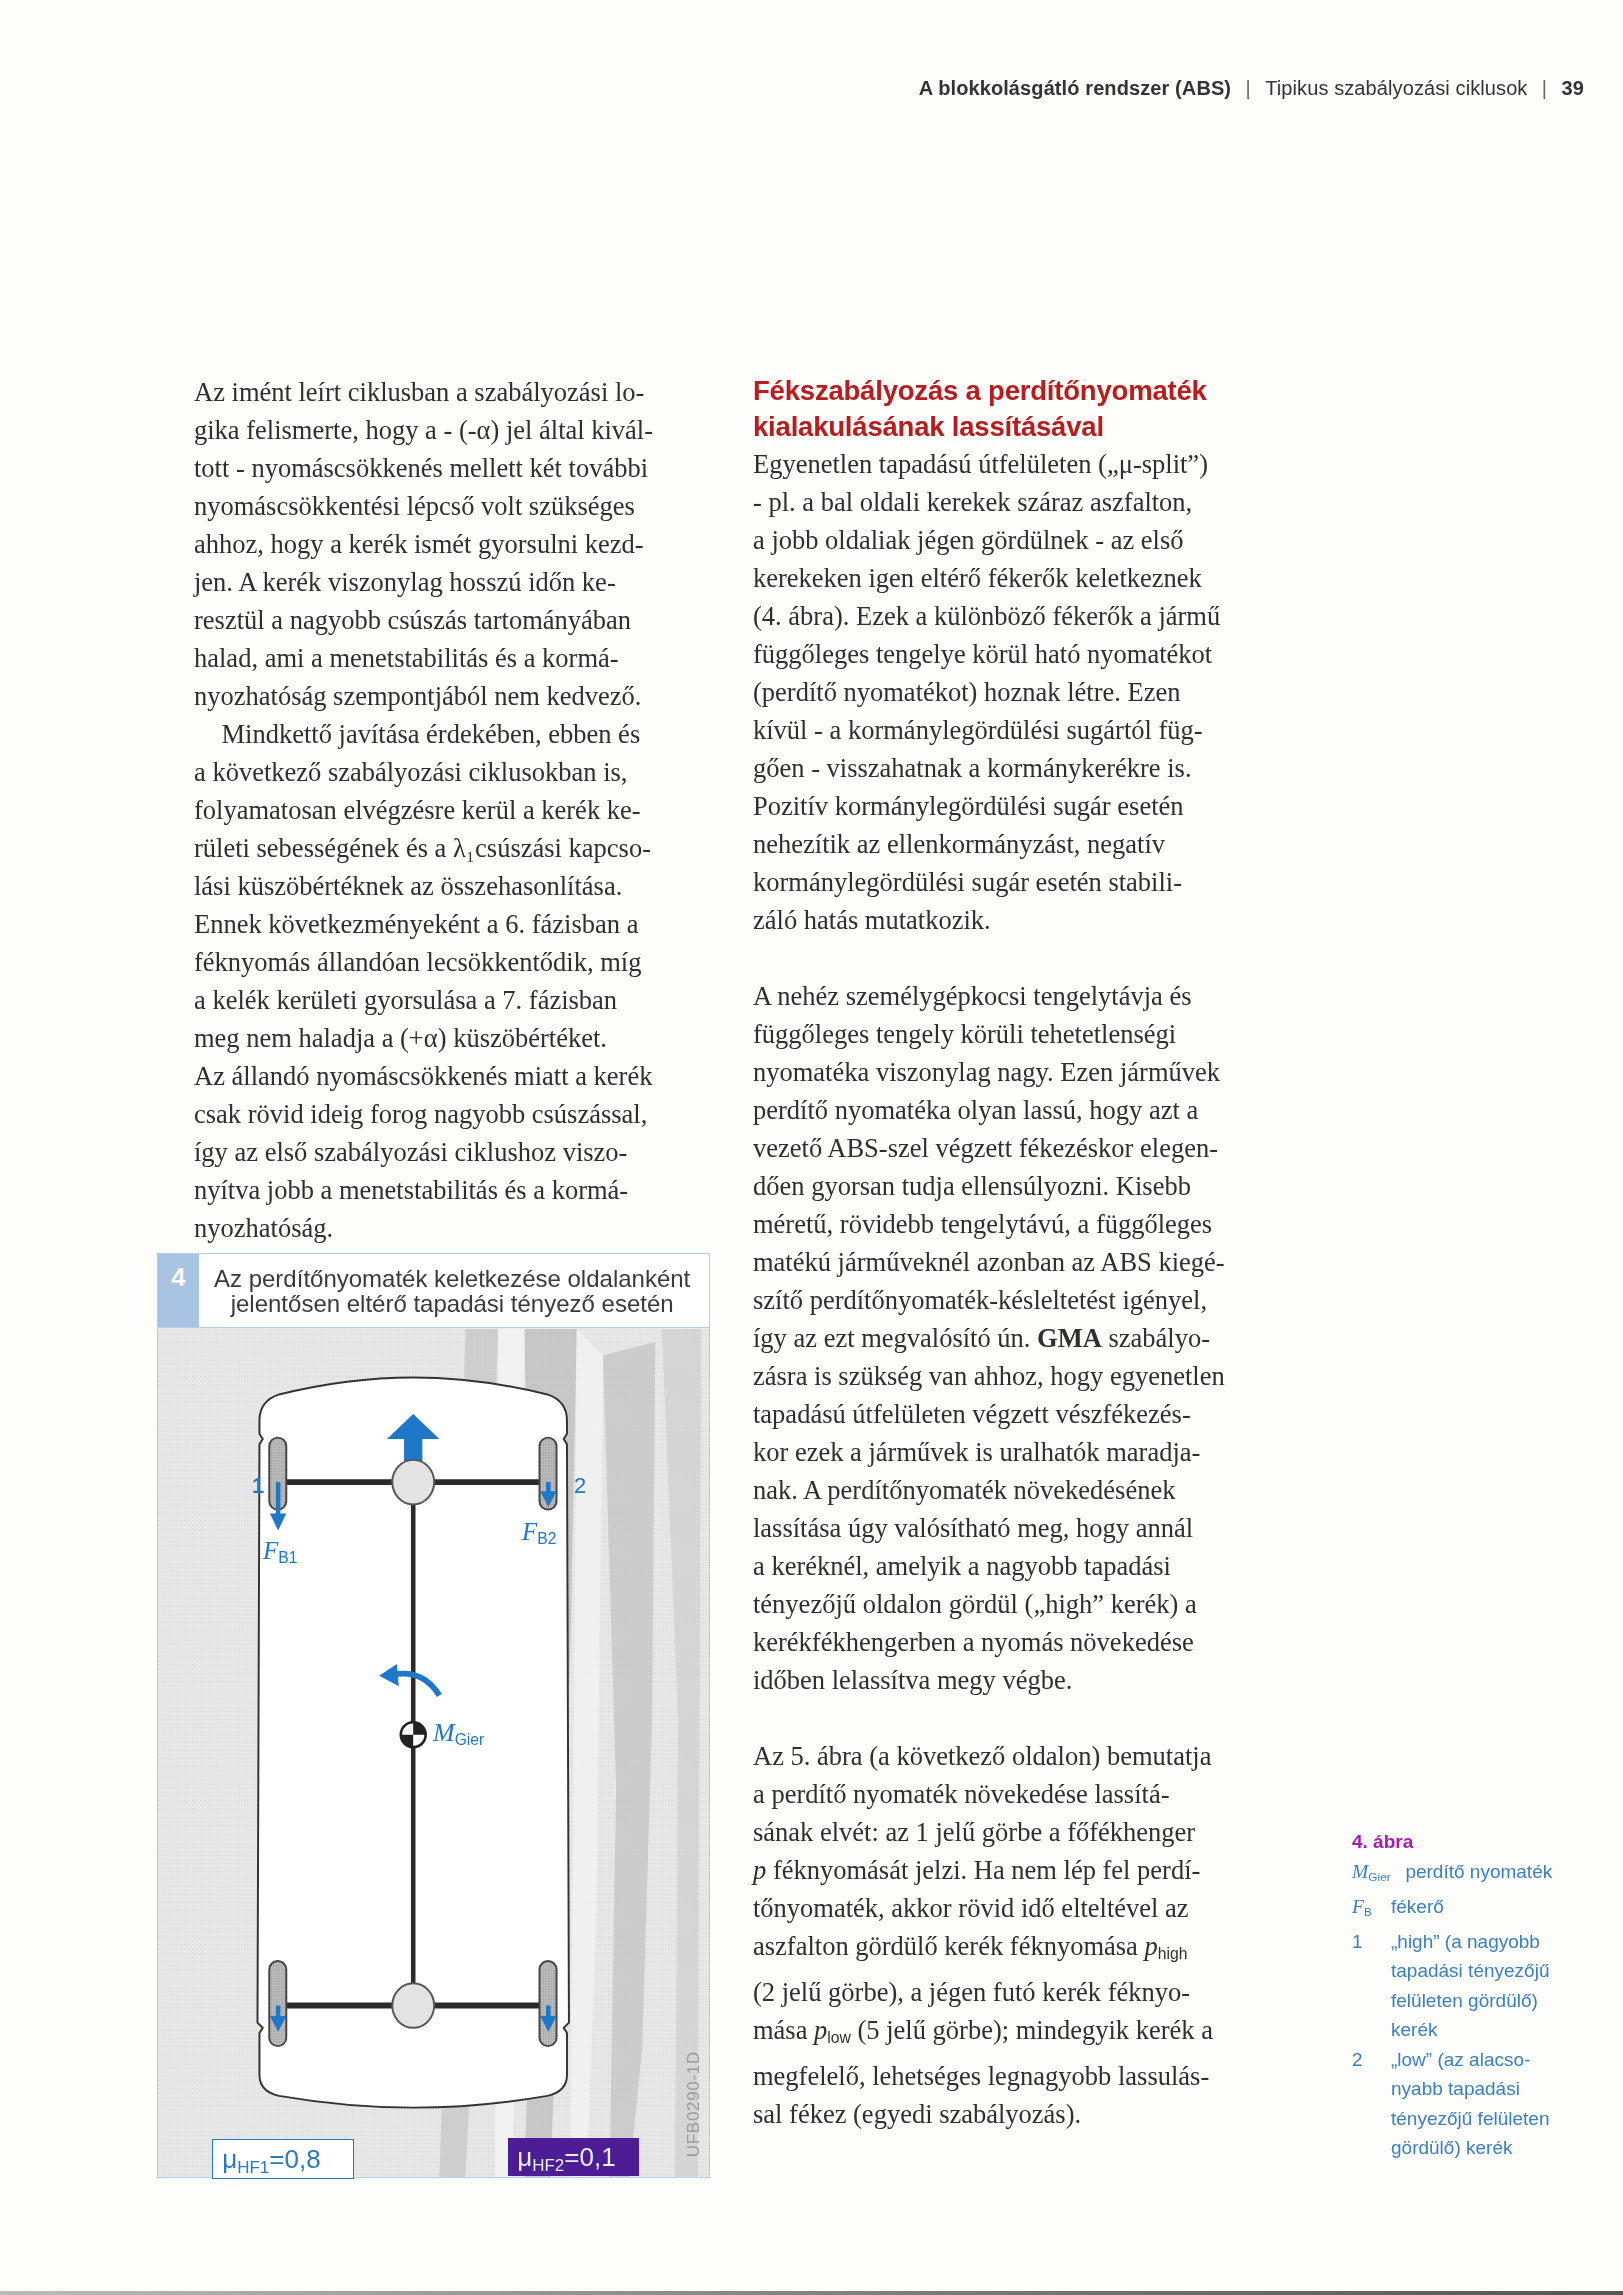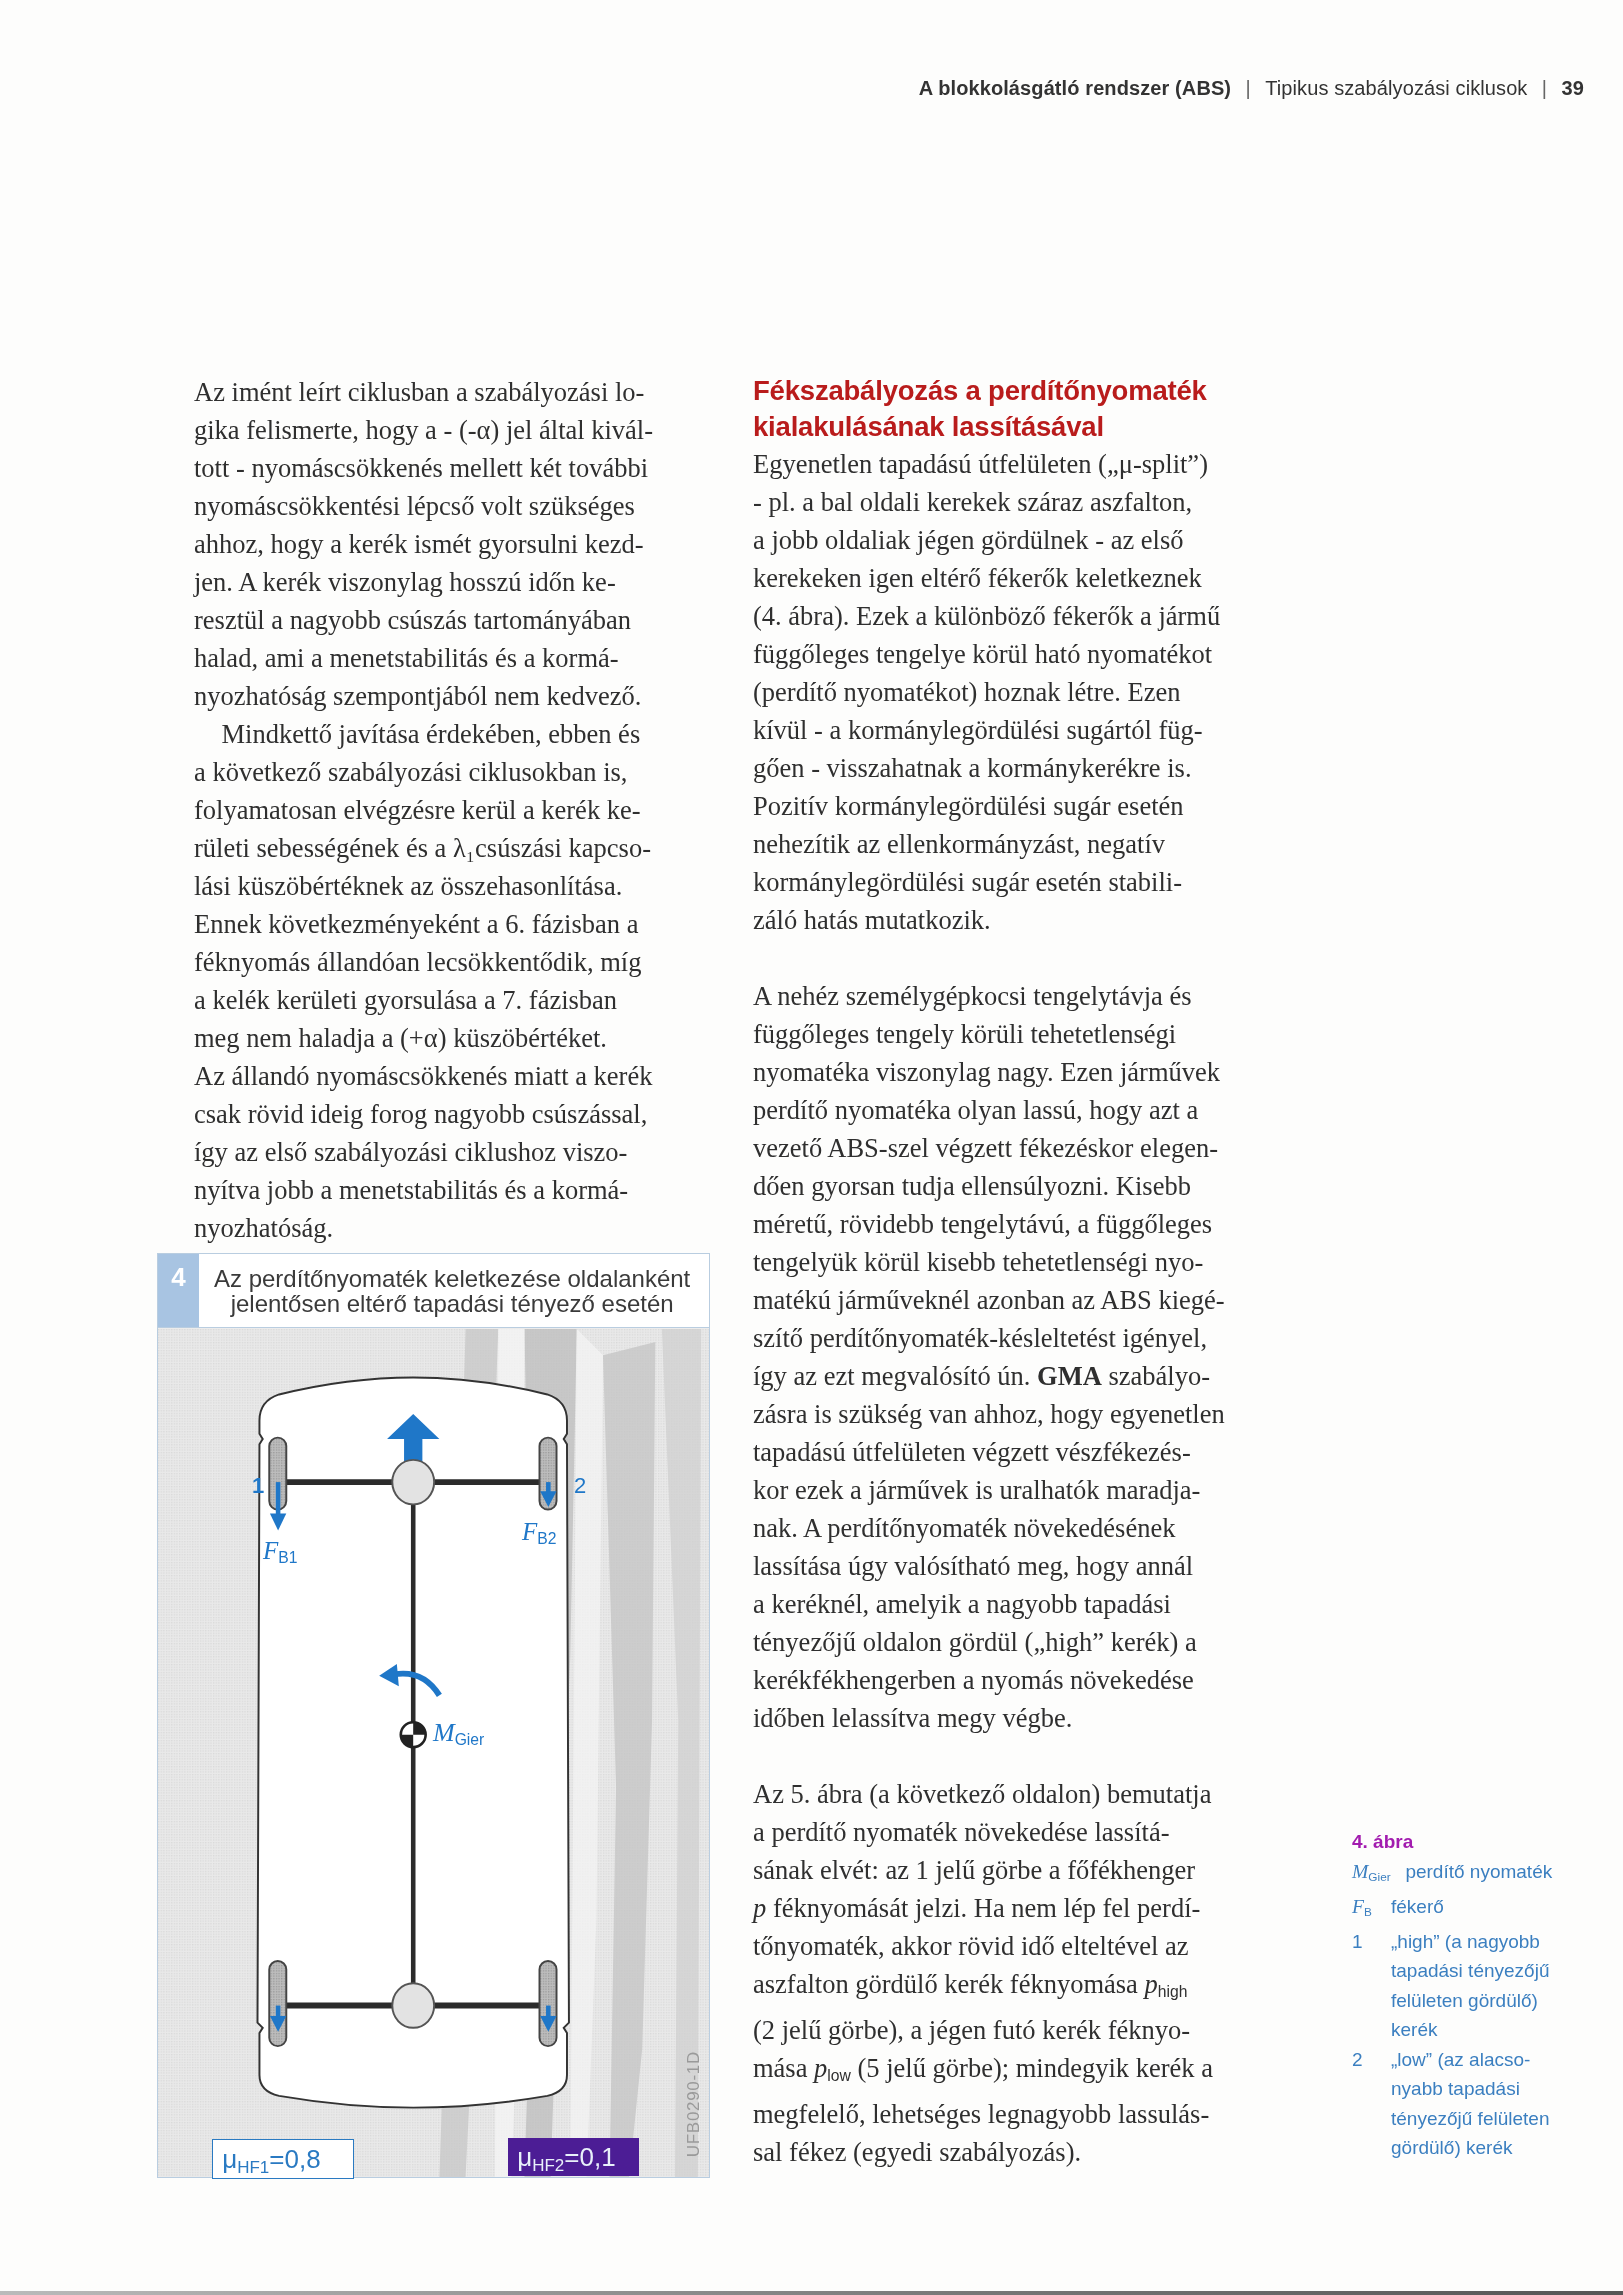--- a/index.html
+++ b/index.html
@@ -230,21 +230,20 @@
   </p>
   <div class="gap"></div>
   <p>
     <span class="line">A nehéz személygépkocsi tengelytávja és</span>
     <span class="line">függőleges tengely körüli tehetetlenségi</span>
     <span class="line">nyomatéka viszonylag nagy. Ezen járművek</span>
     <span class="line">perdítő nyomatéka olyan lassú, hogy azt a</span>
     <span class="line">vezető ABS-szel végzett fékezéskor elegen-</span>
     <span class="line">dően gyorsan tudja ellensúlyozni. Kisebb</span>
     <span class="line">méretű, rövidebb tengelytávú, a függőleges</span>
-    <span class="line">tengelyük körül kisebb tehetetlenségi nyo-</span>
     <span class="line">matékú járműveknél azonban az ABS kiegé-</span>
     <span class="line">szítő perdítőnyomaték-késleltetést igényel,</span>
     <span class="line"><span>így az ezt megvalósító ún. </span><b class="gma">GMA</b><span> szabályo-</span></span>
     <span class="line">zásra is szükség van ahhoz, hogy egyenetlen</span>
     <span class="line">tapadású útfelületen végzett vészfékezés-</span>
     <span class="line">kor ezek a járművek is uralhatók maradja-</span>
     <span class="line">nak. A perdítőnyomaték növekedésének</span>
     <span class="line">lassítása úgy valósítható meg, hogy annál</span>
     <span class="line">a keréknél, amelyik a nagyobb tapadási</span>
     <span class="line">tényezőjű oldalon gördül („high” kerék) a</span>

